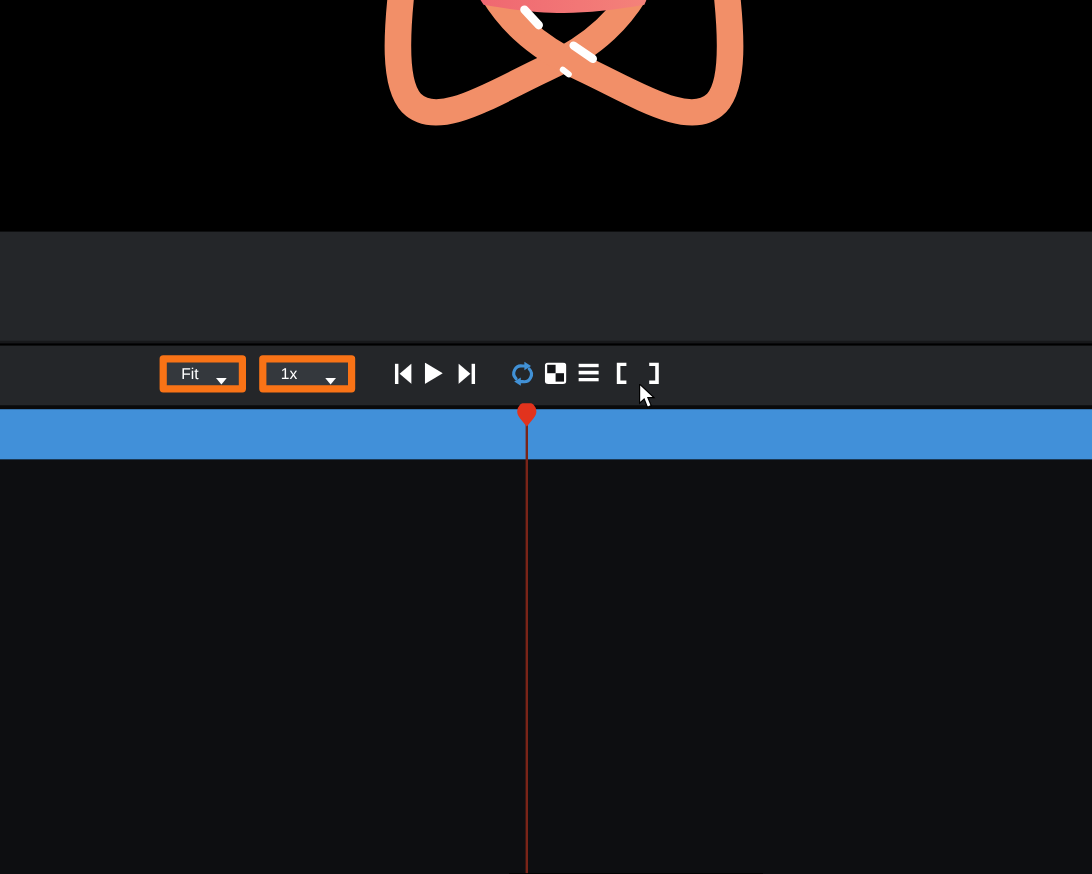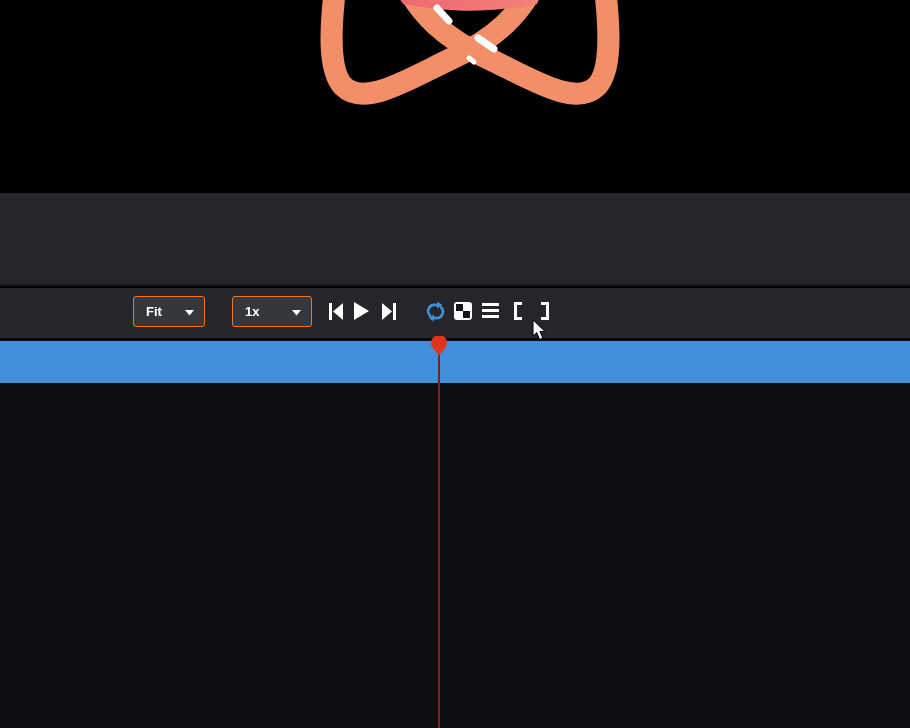--- a/index.html
+++ b/index.html
@@ -62,31 +62,30 @@
   .timeline-body {
     position: absolute; left: 0; top: 383px;
     width: 910px; height: 345px;
     background: var(--timeline-body-bg, #0d0e11);
   }
 
   
   .dropdown {
     position: absolute; top: 8px; height: 31px;
     background: var(--control-bg, #34383d);
-    border: 1px solid #f97316;
+    border: 6px solid #f97316;
     border-radius: 3px;
     display: flex; align-items: center;
     color: #ffffff; font-size: 13px;
     cursor: pointer;
-    font-weight: bold;
   }
   .dropdown .dd-label { padding-left: 12px; }
   .dropdown .dd-chevron { position: absolute; right: 10px; top: 13px; }
   .dd-fit  { left: 133px; width: 72px; }
-  .dd-speed { left: 232px; width: 80px; }
+  .dd-speed { left: 216px; width: 80px; }
 
   .tb-btn {
     position: absolute;
     background: none; border: none; padding: 0;
     cursor: pointer; line-height: 0;
   }
 
   
   .playhead-line {
     position: absolute; left: 438px; top: 350px;

